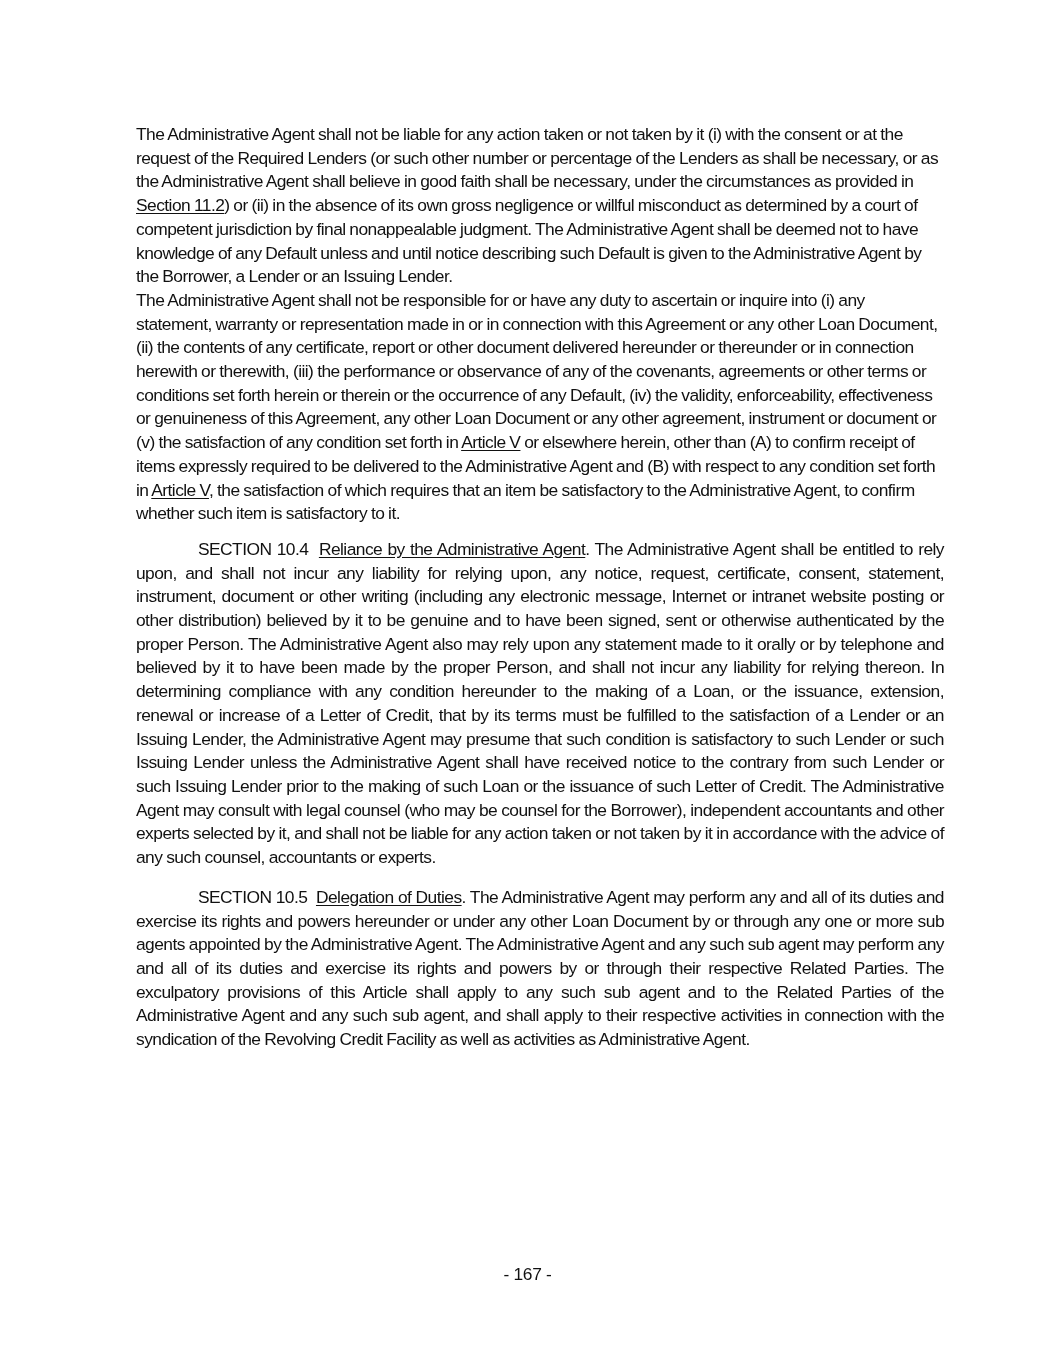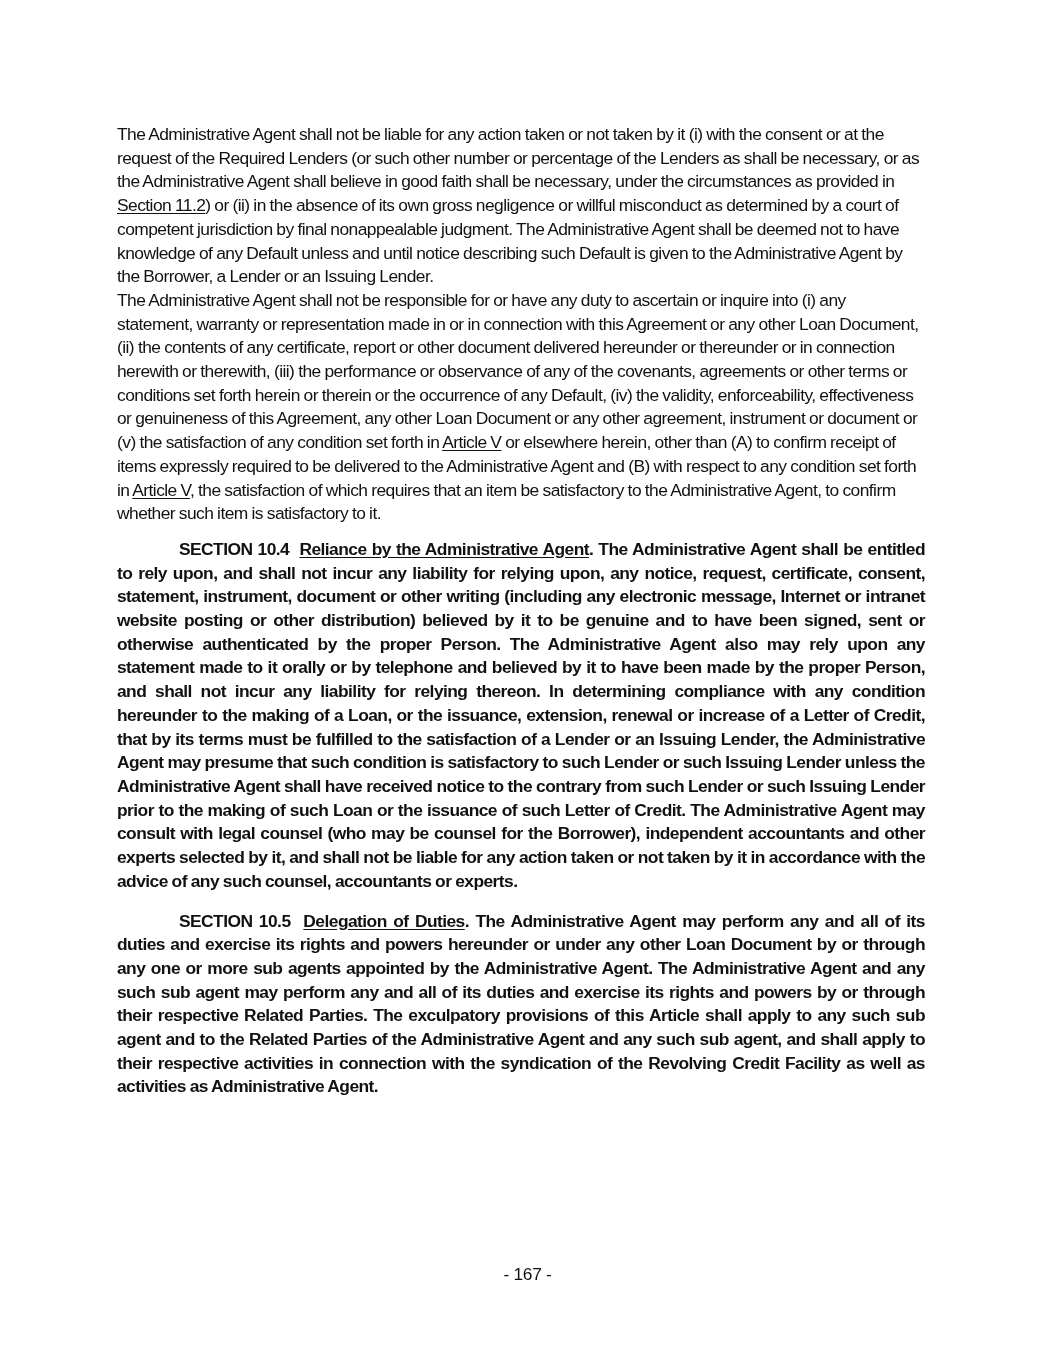--- a/index.html
+++ b/index.html
@@ -10,33 +10,33 @@
     body {
       width: 1055px;
       height: 1365px;
       position: relative;
       overflow: hidden;
       font-family: "Liberation Sans Narrow", "Liberation Sans", sans-serif;
       color: #111111;
     }
     .page {
       position: absolute;
-      left: 117px;
+      left: 136px;
       top: 123px;
       width: 808px;
     }
     .para {
       font-size: 17.4px;
       line-height: 23.7px;
       margin: 0;
       letter-spacing: -0.55px;
       word-spacing: -0.5px;
     }
     .para.left { text-align: left; }
-    .para.justify { text-align: justify; font-weight: bold; }
+    .para.justify { text-align: justify; }
     .para.indent { text-indent: 62px; }
     .gap { height: 12px; }
     .u { text-decoration: underline; text-underline-offset: 2px; }
     .footer {
       position: absolute;
       top: 1264px;
       left: 0;
       width: 1055px;
       text-align: center;
       font-size: 17.4px;

